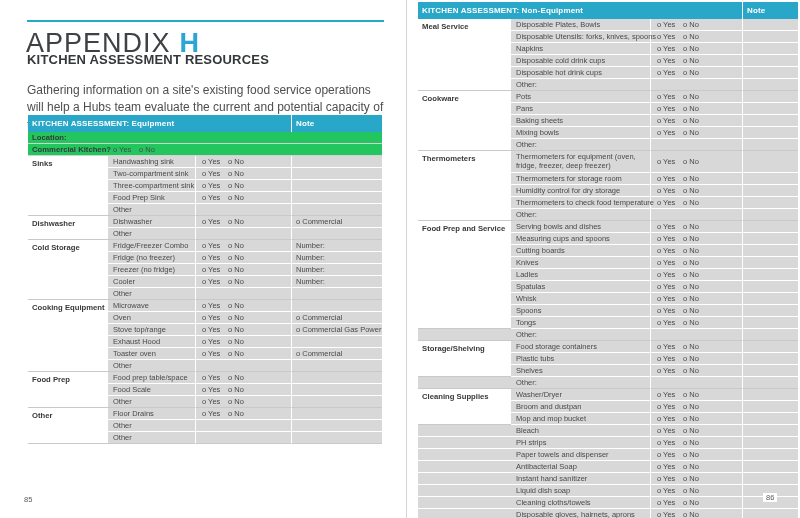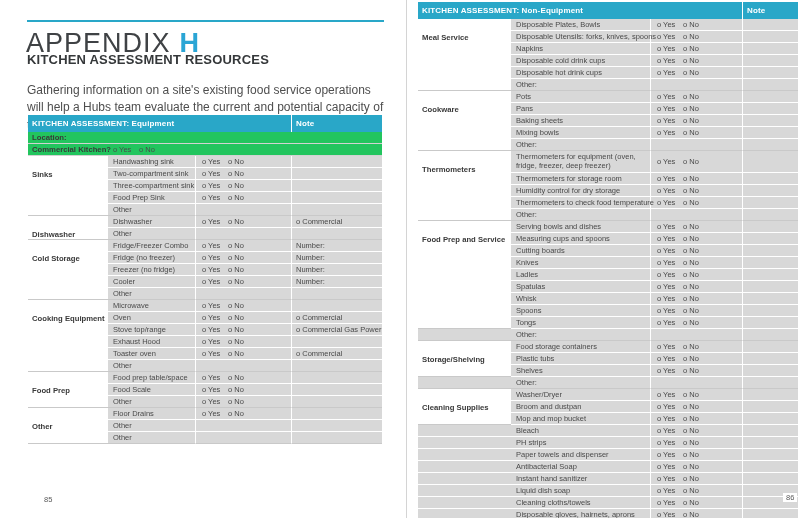--- a/index.html
+++ b/index.html
@@ -16,40 +16,40 @@
     font-family:"Liberation Sans", sans-serif;color:#4a4a4a;
   }
   .page-divider{position:absolute;left:406px;top:0;width:1px;height:518px;background:#d4d4d4;}
 
   
   .top-rule{position:absolute;left:27px;top:20px;width:357px;height:2px;background:var(--accent);}
   .h1{position:absolute;left:26px;top:28px;font-size:27px;font-weight:normal;color:#3f4245;letter-spacing:1px;white-space:nowrap;}
   .h1 .hl{font-weight:bold;color:var(--h-letter);margin-left:9px;}
   .subtitle{position:absolute;left:27px;top:52px;font-size:13px;font-weight:bold;color:#35383a;letter-spacing:.2px;}
   .intro{position:absolute;left:27px;top:82px;width:358px;font-size:12px;line-height:1.45;color:#4e4e4e;}
-  .pagenum{position:absolute;font-size:7.5px;color:#5a5a5a;margin-left:20px;}
+  .pagenum{position:absolute;font-size:7.5px;color:#5a5a5a;}
   .pn-left{left:24px;top:495px;}
   .pn-right{left:763px;top:493px;background:#fff;padding:0 3px;}
 
   
   .tbl-left{position:absolute;left:28px;top:115px;width:354px;}
   .tbl-right{position:absolute;left:418px;top:2px;width:380px;}
 
   
   table.assess{border-collapse:separate;border-spacing:0;table-layout:fixed;width:100%;}
   .assess th,.assess td{box-sizing:border-box;text-align:left;}
   .assess .hd{
     background:var(--accent);color:#fff;font-weight:bold;font-size:8px;
     height:17px;padding:0 0 0 4px;vertical-align:middle;letter-spacing:.15px;white-space:nowrap;overflow:hidden;
   }
   .assess .hd-title{border-right:1px solid #fff;}
   .assess td{font-size:7.5px;height:12px;vertical-align:middle;color:#4a4a4a;}
   .assess .cat{
     background:#fff;font-weight:bold;color:#393939;font-size:7.7px;
-    padding:14px 0 0 4px;vertical-align:top;border-bottom:1px solid var(--group-line);white-space:nowrap;
+    padding:3px 0 0 4px;vertical-align:top;border-bottom:1px solid var(--group-line);white-space:nowrap;
   }
   .assess .catfill{background:var(--cell-gray);border-bottom:1px solid #fff;}
   .assess .item{background:var(--cell-gray);padding-left:5px;white-space:nowrap;border-bottom:1px solid #fff;border-right:1px solid #fff;overflow:visible;}
   .assess .item.wrap{white-space:normal;line-height:1.15;padding-top:2px;padding-bottom:2px;}
   .assess .yn{background:var(--cell-gray);border-bottom:1px solid #fff;border-right:1px solid #fff;white-space:nowrap;}
   .assess .note{background:var(--cell-gray);padding-left:4px;border-bottom:1px solid #fff;white-space:nowrap;}
   .assess .y{display:inline-block;width:32px;padding-left:6px;}
   .assess .n{display:inline-block;}
   .assess tr.gend td{border-bottom-color:var(--group-line);}
   .assess tr.pre td{background:#22c55e;border-bottom:1px solid var(--pre-line);}

